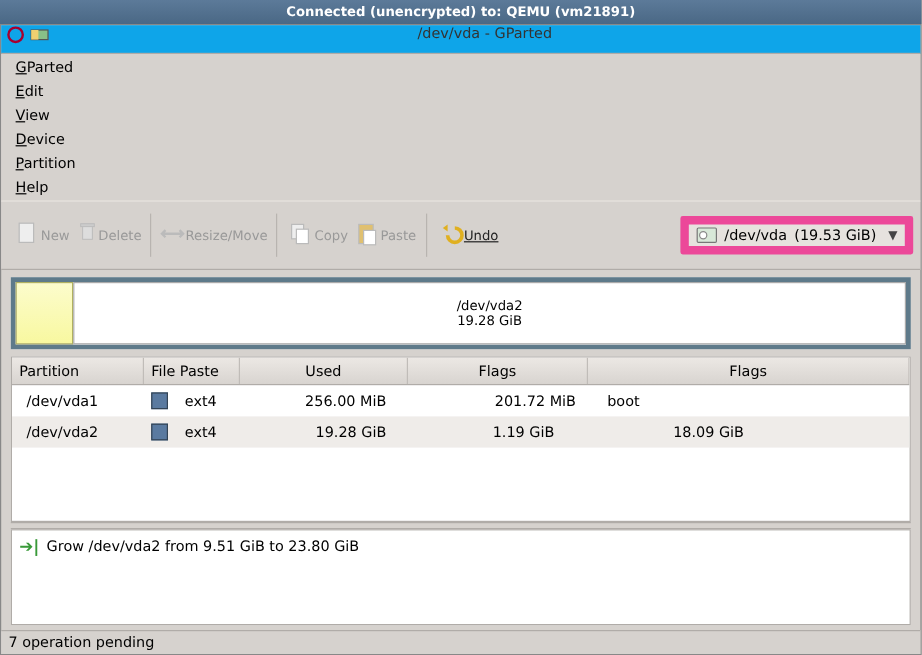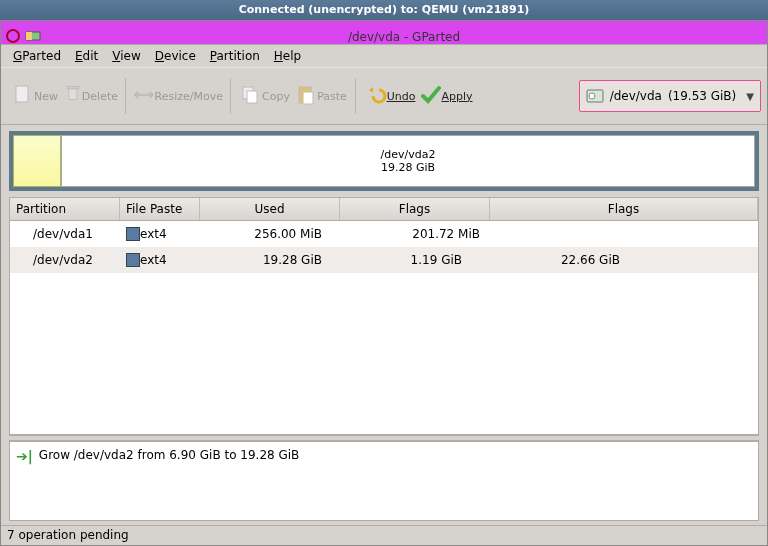--- a/index.html
+++ b/index.html
@@ -1,53 +1,53 @@
 <!DOCTYPE html>
 <html><head>
 <meta charset="utf-8">
 <style>
   * { box-sizing: border-box; margin: 0; padding: 0; }
   body { font-family: "DejaVu Sans", sans-serif; font-size: 12px; background: #808080; width: 768px; height: 546px; overflow: hidden; }
   .vm-title { background: linear-gradient(#5c7a99, #4a6885); color: #fff; font-weight: bold; text-align: center; height: 20px; line-height: 20px; font-size: 11px; }
   .window { background: #d6d2ce; height: 526px; display: flex; flex-direction: column; border: 1px solid #888; }
-  .titlebar { background: #d946ef; height: 24px; display: flex; align-items: flex-end; padding: 0 4px; border-bottom: 1px solid #b0aca8; }
+  .titlebar { background: #0ea5e9; height: 24px; display: flex; align-items: flex-start; padding: 0 4px; border-bottom: 1px solid #b0aca8; }
   .tb-icon { width: 16px; height: 16px; margin-right: 4px; }
   .tb-title { flex: 1; text-align: center; font-size: 12px; color: #333; }
-  .menubar { display: flex; gap: 2px; padding: 2px 6px; background: #d6d2ce; }
+  .menubar { display: flex; gap: 2px; padding: 2px 6px; background: #d6d2ce; flex-direction: column; }
   .menuitem { padding: 2px 6px; cursor: pointer; }
   .menuitem u { text-decoration: underline; }
   .toolbar { display: flex; align-items: center; padding: 4px 6px; background: #d6d2ce; border-top: 1px solid #e8e4e0; border-bottom: 1px solid #b0aca8; gap: 0; }
   .tbtn { display: flex; flex-direction: row; align-items: center; justify-content: center; width: 56px; height: 48px; font-size: 11px; color: #999; border: 1px solid transparent; border-radius: 2px; }
   .tbtn.enabled { color: #222; text-decoration: underline; }
   .tbtn .ticon { width: 22px; height: 22px; margin-bottom: 2px; }
   .tbtn-wide { width: 92px; }
   .sep { width: 1px; height: 36px; background: #b8b4b0; margin: 0 6px; }
   .spacer { flex: 1; }
-  .devsel { display: flex; align-items: center; gap: 6px; padding: 2px 6px; border: 1px solid #ec4899; border-radius: 2px; background: #e6e2de; height: 32px; }
+  .devsel { display: flex; align-items: center; gap: 6px; padding: 2px 6px; border: 7px solid #ec4899; border-radius: 2px; background: #e6e2de; height: 32px; }
   .devsel .dicon { width: 18px; height: 18px; }
   .devsel .arrow { font-size: 10px; color: #444; margin-left: 4px; }
   .diskvis { margin: 6px 8px; border: 4px solid #5e7a8a; height: 60px; display: flex; background: #fff; }
   .part { border: 1px solid #aaa; display: flex; align-items: center; justify-content: center; flex-direction: column; font-size: 11px; }
   .part.small { width: 48px; background: linear-gradient(#fcfccc, #f8f8a0); border: 1px solid #b0b060; }
   .part.big { flex: 1; background: #fff; border: 1px solid #aaa; }
   .tablewrap { flex: 1; margin: 0 8px; background: #fff; border: 1px solid #b0aca8; overflow: hidden; display: flex; flex-direction: column; }
   .thead { display: flex; background: linear-gradient(#ece8e4, #d8d4d0); border-bottom: 1px solid #b0aca8; font-size: 12px; }
   .th { padding: 4px 6px; border-right: 1px solid #c0bcb8; text-align: center; }
   .th.parcol { width: 110px; text-align: left; }
   .th.fscol { width: 80px; text-align: left; }
   .th.sizecol { width: 150px; }
   .th.usedcol { width: 140px; }
   .th.unusedcol { width: 150px; }
   .th.flagscol { flex: 1; }
   .tbody { flex: 1; }
   .trow { display: flex; font-size: 12px; padding: 4px 0; }
   .trow.alt { background: #efece9; }
   .td { padding: 2px 6px; }
-  .td.par { width: 110px; padding-left: 23px; }
-  .td.fs { width: 80px; display: flex; align-items: flex-start; gap: 0; }
+  .td.par { width: 110px; padding-left: 12px; }
+  .td.fs { width: 80px; display: flex; align-items: flex-start; gap: 14px; }
   .fsbox { width: 14px; height: 14px; background: #5a7aa0; border: 1px solid #345; }
   .td.size { width: 150px; text-align: right; padding-right: 28px; }
   .td.used { width: 140px; text-align: right; padding-right: 28px; }
   .td.unused { width: 150px; text-align: right; padding-right: 20px; }
   .td.flags { flex: 1; }
   .splitter { height: 6px; background: #d6d2ce; margin: 0 8px; border-top: 1px solid #b0aca8; border-bottom: 1px solid #b0aca8; cursor: row-resize; }
   .oplist { height: 80px; margin: 0 8px 4px 8px; background: #fff; border: 1px solid #b0aca8; padding: 6px; font-size: 12px; display: flex; align-items: flex-start; gap: 6px; }
   .oparrow { color: #3a9a3a; font-weight: bold; font-size: 14px; }
   .status { background: #d6d2ce; border-top: 1px solid #b0aca8; padding: 2px 6px; font-size: 12px; height: 20px; }
   
@@ -121,26 +121,20 @@
       <span>Paste</span>
     </div>
     <div class="sep"></div>
     <div class="tbtn enabled">
       <span class="ticon"><svg viewBox="0 0 22 22">
             <path d="M14 6a6 6 0 1 1-6 6" fill="none" stroke="#e0b020" stroke-width="3"></path>
             <path d="M8 3l-4 3 4 3z" fill="#e0b020"></path>
           </svg></span>
       <span>Undo</span>
     </div>
-    <div class="tbtn enabled">
-      <span class="ticon"><svg viewBox="0 0 22 22">
-            <path d="M4 12l5 5L20 4" fill="none" stroke="#4ab04a" stroke-width="4" stroke-linecap="round"></path>
-          </svg></span>
-      <span>Apply</span>
-    </div>
     <div class="spacer"></div>
     <div class="devsel">
       <span class="dicon"><svg viewBox="0 0 18 18">
             <rect x="1" y="3" width="16" height="12" rx="1" fill="#d8e8d8" stroke="#777"></rect>
             <circle cx="6" cy="9" r="3" fill="#fff" stroke="#888"></circle>
           </svg></span>
       <span>/dev/vda</span>
       <span>(19.53 GiB)</span>
       <span class="arrow">▼</span>
     </div>
@@ -164,40 +158,41 @@
     </div>
     <div class="tbody">
       <div class="trow">
         <div class="td par">/dev/vda1</div>
         <div class="td fs">
             <span class="fsbox"></span>
             <span>ext4</span>
           </div>
         <div class="td size">256.00 MiB</div>
         <div class="td unused">201.72 MiB</div>
+        <div class="td flags">boot</div>
       </div>
       <div class="trow alt">
         <div class="td par">/dev/vda2</div>
         <div class="td fs">
             <span class="fsbox"></span>
             <span>ext4</span>
           </div>
         <div class="td size">19.28 GiB</div>
         <div class="td used">1.19 GiB</div>
-        <div class="td unused">22.66 GiB</div>
+        <div class="td unused">18.09 GiB</div>
         <div class="td flags"></div>
       </div>
     </div>
   </div>
 
   <div class="splitter"></div>
 
   <div class="oplist">
     <span class="oparrow">➔|</span>
-    <span>Grow /dev/vda2 from 6.90 GiB to 19.28 GiB</span>
+    <span>Grow /dev/vda2 from 9.51 GiB to 23.80 GiB</span>
   </div>
 
   <div class="status">7 operation pending</div>
 </div>
 
 <div class="anno">
   
   
   
 </div>

